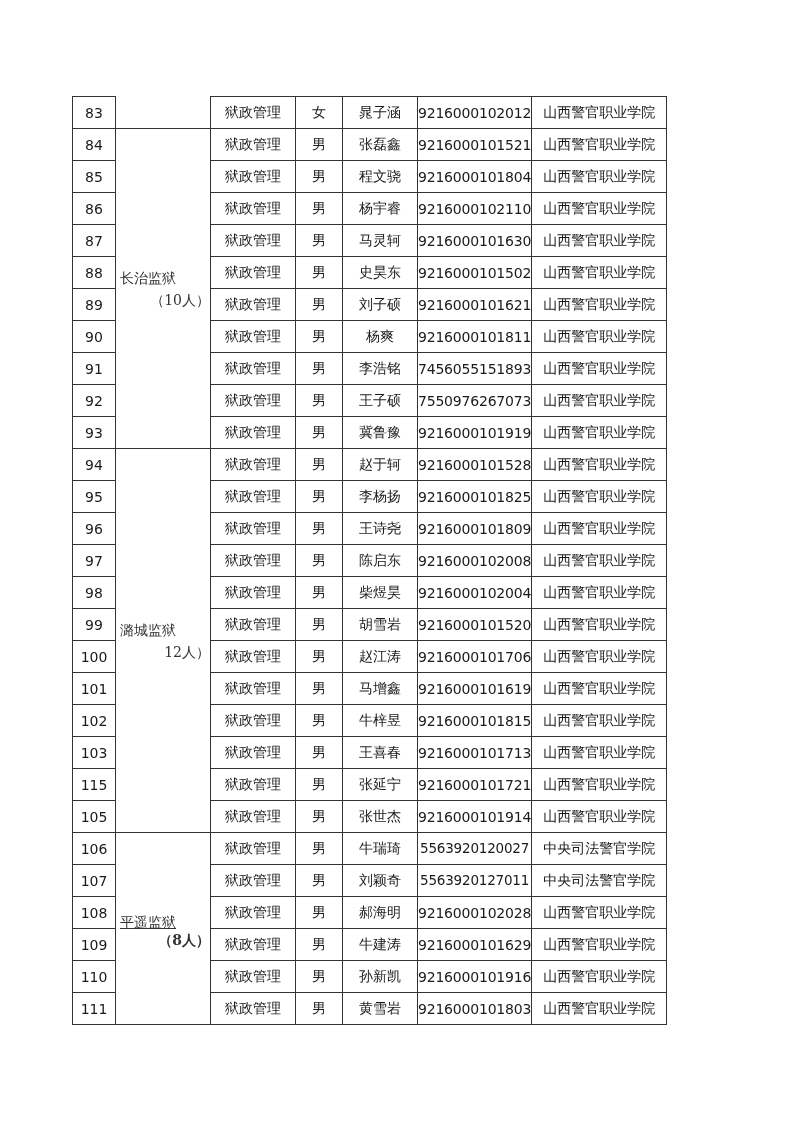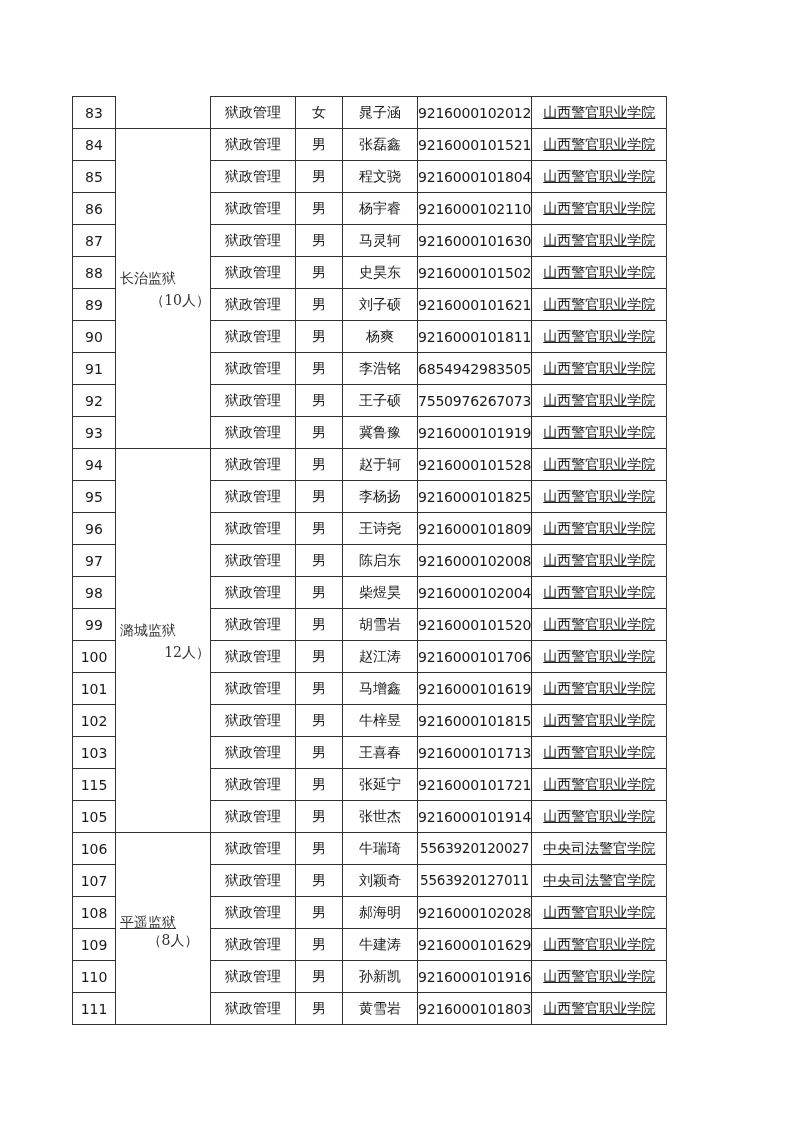--- a/index.html
+++ b/index.html
@@ -9,33 +9,33 @@
   table.roster { position: absolute; left: 72px; top: 96px; border-collapse: collapse;
                  table-layout: fixed; }
   table.roster td { height: 31px; padding: 0; text-align: center; vertical-align: middle;
                     font-size: 14px; border: 1px solid #333; white-space: nowrap; overflow: hidden; }
   td.c-no { width: 42px; }
   td.c-unit { width: 94px; border-top: none; border-bottom: none; }
   td.c-major { width: 84px; }
   td.c-sex { width: 46px; }
   td.c-name { width: 74px; }
   td.c-id { width: 110px; font-size: 14px; letter-spacing: -0.2px; text-align: left; padding-left: 1px; }
-  td.c-school { width: 134px; text-decoration: underline; }
+  td.c-school { width: 134px; }
   td.c-unit.group-start { border-top: 1px solid #333; }
   td.c-unit.first { border-top: none; }
   td.c-id.wrap { white-space: normal; word-break: break-all; line-height: 13px; font-size: 13.5px;
                  text-align: center; padding: 0; margin-left: 8px; }
   .unit-label { font-family: "DejaVu Serif", "Liberation Serif", serif; font-size: 14px;
                 line-height: 22px; color: #333; }
   .unit-label .l1 { display: block; text-align: left; padding-left: 4px; }
   .unit-label .l2 { display: block; text-align: right; }
   .unit-luchen { position: relative; }
   .unit-luchen .paren { position: absolute; right: -8px; top: 18px; font-family: "DejaVu Serif", serif; font-size: 14px; color:#333; }
   .unit-pingyao .l1 { padding-left: 4px; text-decoration: underline; }
-  .unit-pingyao .l2 { line-height: 14px; padding-left: 20px; text-align: center; }
+  .unit-pingyao .l2 { line-height: 14px; padding-left: 20px; text-align: right; font-weight: bold; }
 </style>
 </head>
 <body>
 
 <div class="page">
   <table class="roster">
     <tbody id="roster-body">
         <tr>
           <td class="c-no">83</td>
           <td class="c-unit first" rowspan="1"></td>
@@ -105,21 +105,21 @@
           <td class="c-sex">男</td>
           <td class="c-name">杨爽</td>
           <td class="c-id">9216000101811</td>
           <td class="c-school">山西警官职业学院</td>
         </tr>
         <tr>
           <td class="c-no">91</td>
           <td class="c-major">狱政管理</td>
           <td class="c-sex">男</td>
           <td class="c-name">李浩铭</td>
-          <td class="c-id">6854942983505</td>
+          <td class="c-id">7456055151893</td>
           <td class="c-school">山西警官职业学院</td>
         </tr>
         <tr>
           <td class="c-no">92</td>
           <td class="c-major">狱政管理</td>
           <td class="c-sex">男</td>
           <td class="c-name">王子硕</td>
           <td class="c-id">7550976267073</td>
           <td class="c-school">山西警官职业学院</td>
         </tr>

